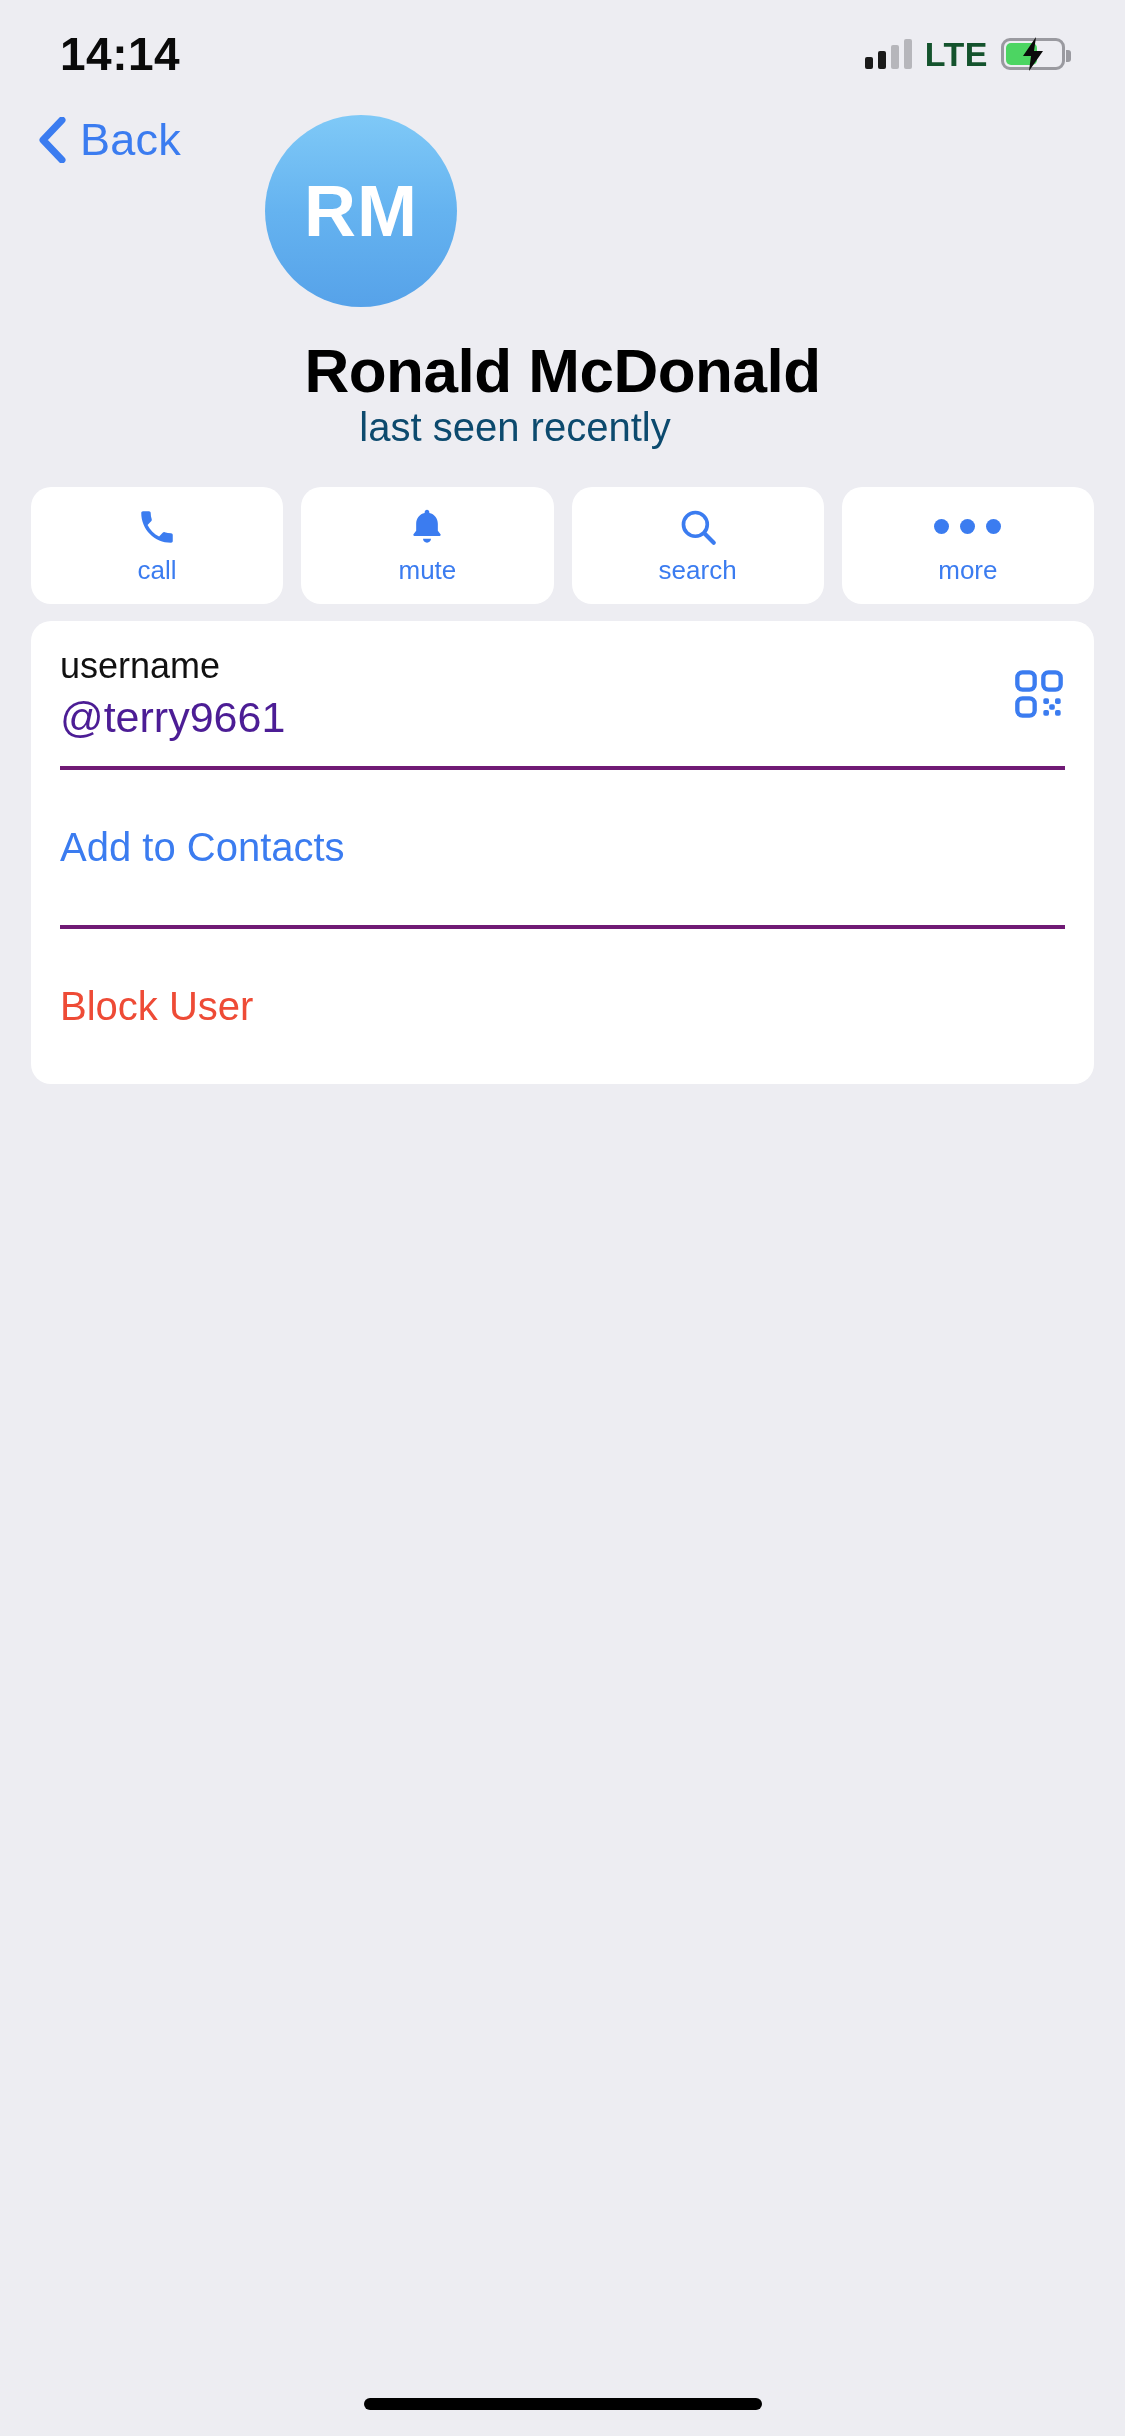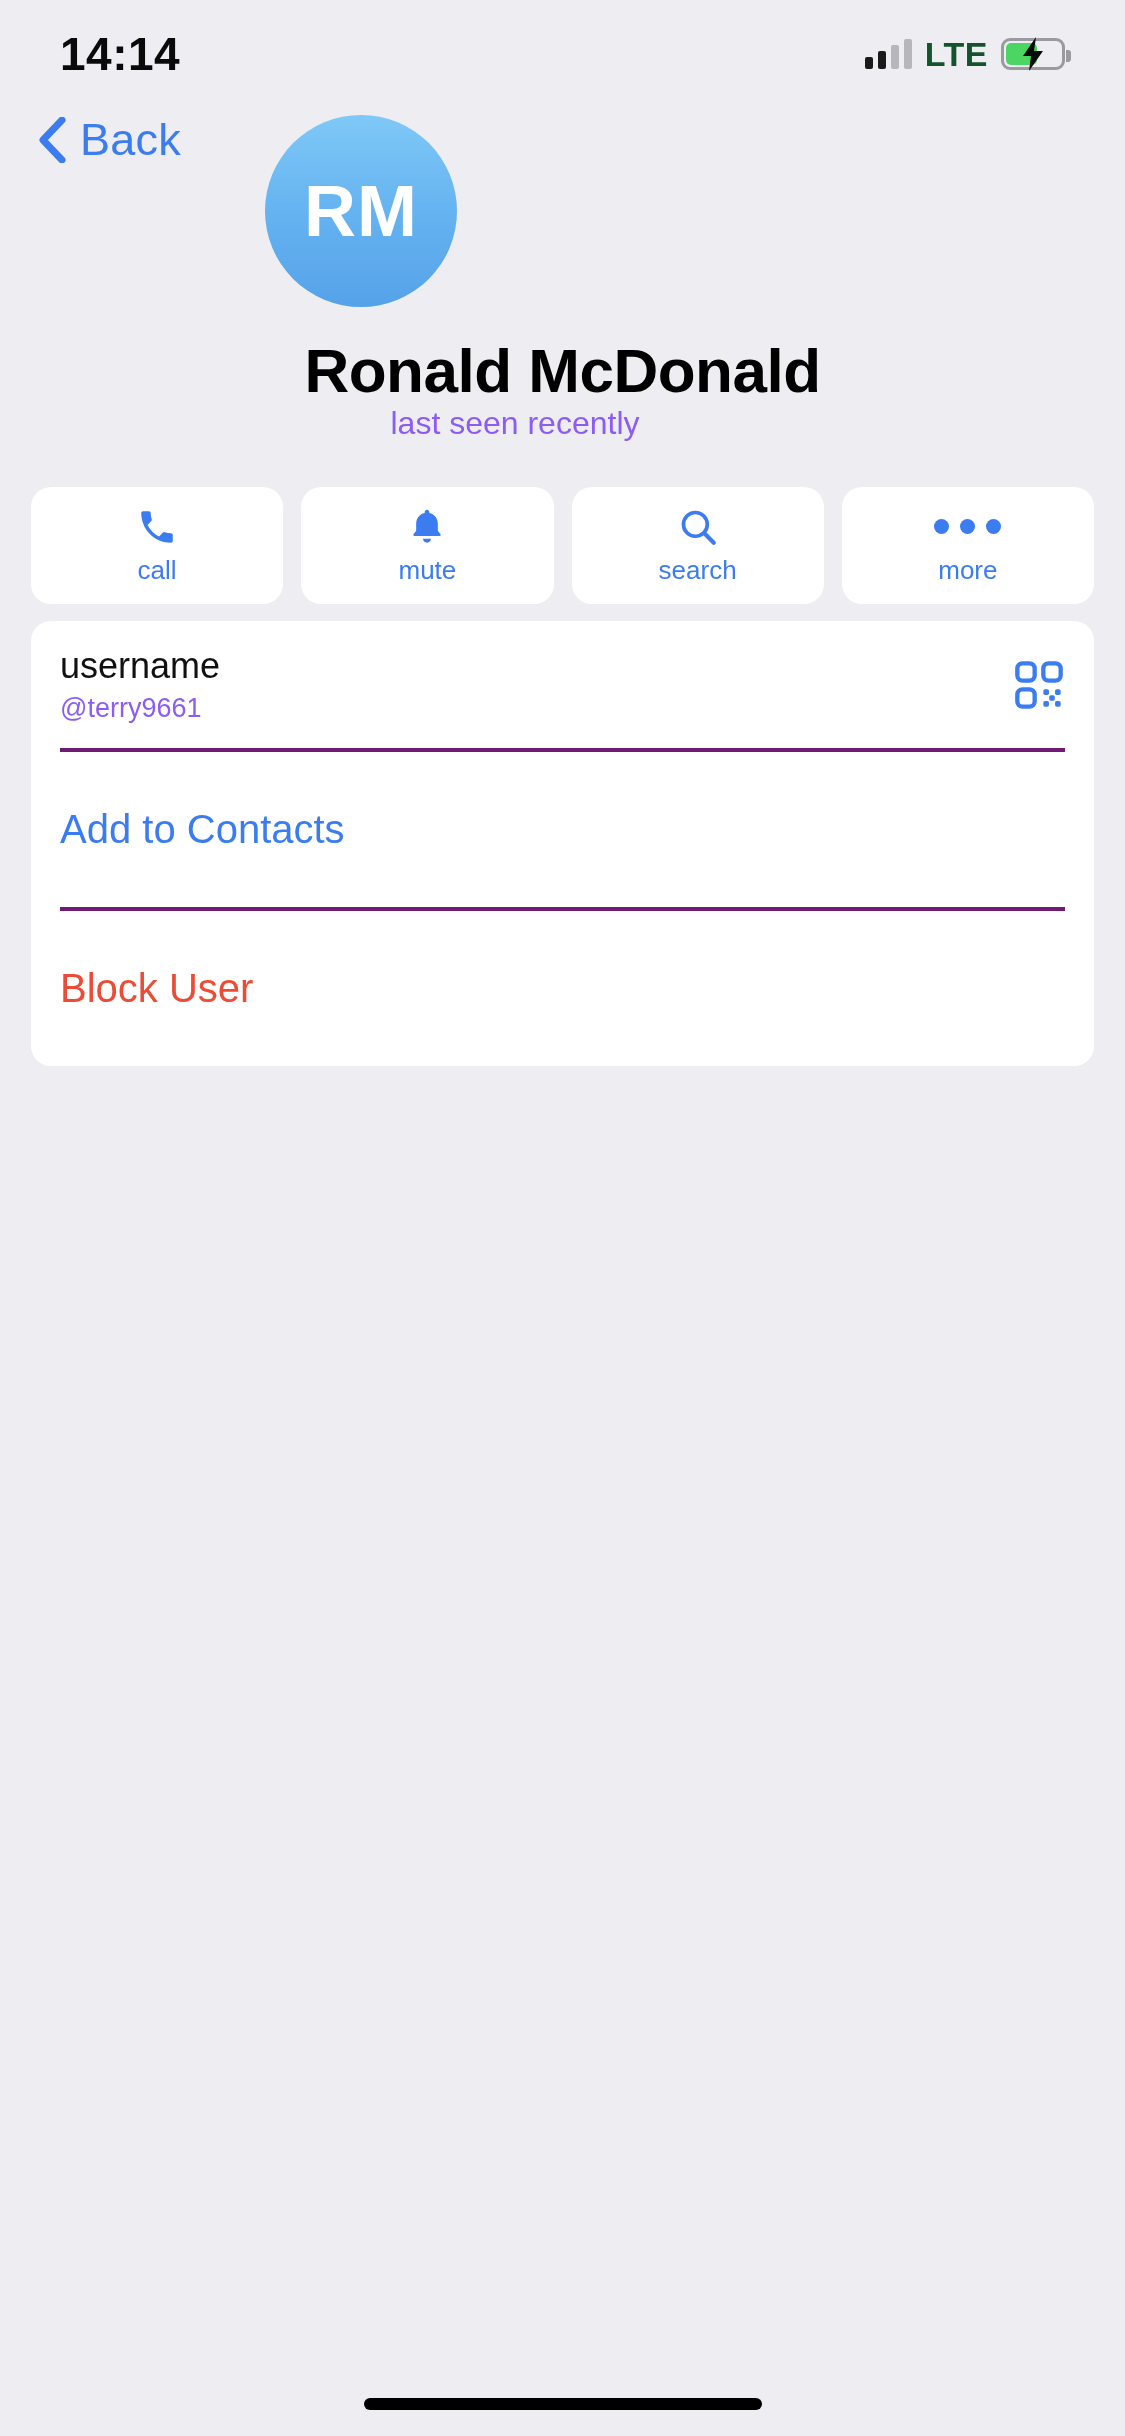--- a/index.html
+++ b/index.html
@@ -68,21 +68,21 @@
   }
 
   
   .profile-name {
     position:absolute; left:0; top:335px; width:1125px;
     text-align:center; font-size:62px; font-weight:700; color:#000000;
     letter-spacing:-0.5px;
   }
   .profile-status {
     position:absolute; left:0; top:405px; width:1030px;
-    text-align:center; font-size:32px; color:#8b5cf6;
+    text-align:center; font-size:40px; color:#0c4a6e;
   }
 
   
   .actions {
     position:absolute; left:31px; top:487px;
     width:1063px; display:flex; gap:18px;
   }
   .action-card {
     flex:1; height:117px; background:#FFFFFF; border-radius:20px;
     display:flex; flex-direction:column; align-items:center;
@@ -101,21 +101,21 @@
   .row {
     position:relative; padding:0 29px; cursor:pointer;
   }
   .row-inner {
     display:flex; align-items:center; justify-content:space-between;
     padding:24px 0;
   }
   .row + .row .row-inner { border-top:4px solid #701a75; }
   .username-block { display:flex; flex-direction:column; gap:6px; }
   .username-label { font-size:36px; color:#111111; }
-  .username-value { font-size:27px; color:#8b5cf6; }
+  .username-value { font-size:43px; color:#4c1d95; }
   .qr-icon { width:52px; height:52px; flex:none; }
   .link-row { padding:31px 0; font-size:40px; color:#3B7CF0; }
   .danger-row { padding:31px 0; font-size:40px; color:#EE4B36; }
 
   
   .home-indicator {
     position:absolute; left:50%; transform:translateX(-50%);
     bottom:26px; width:398px; height:12px;
     background:#000000; border-radius:6px;
   }

